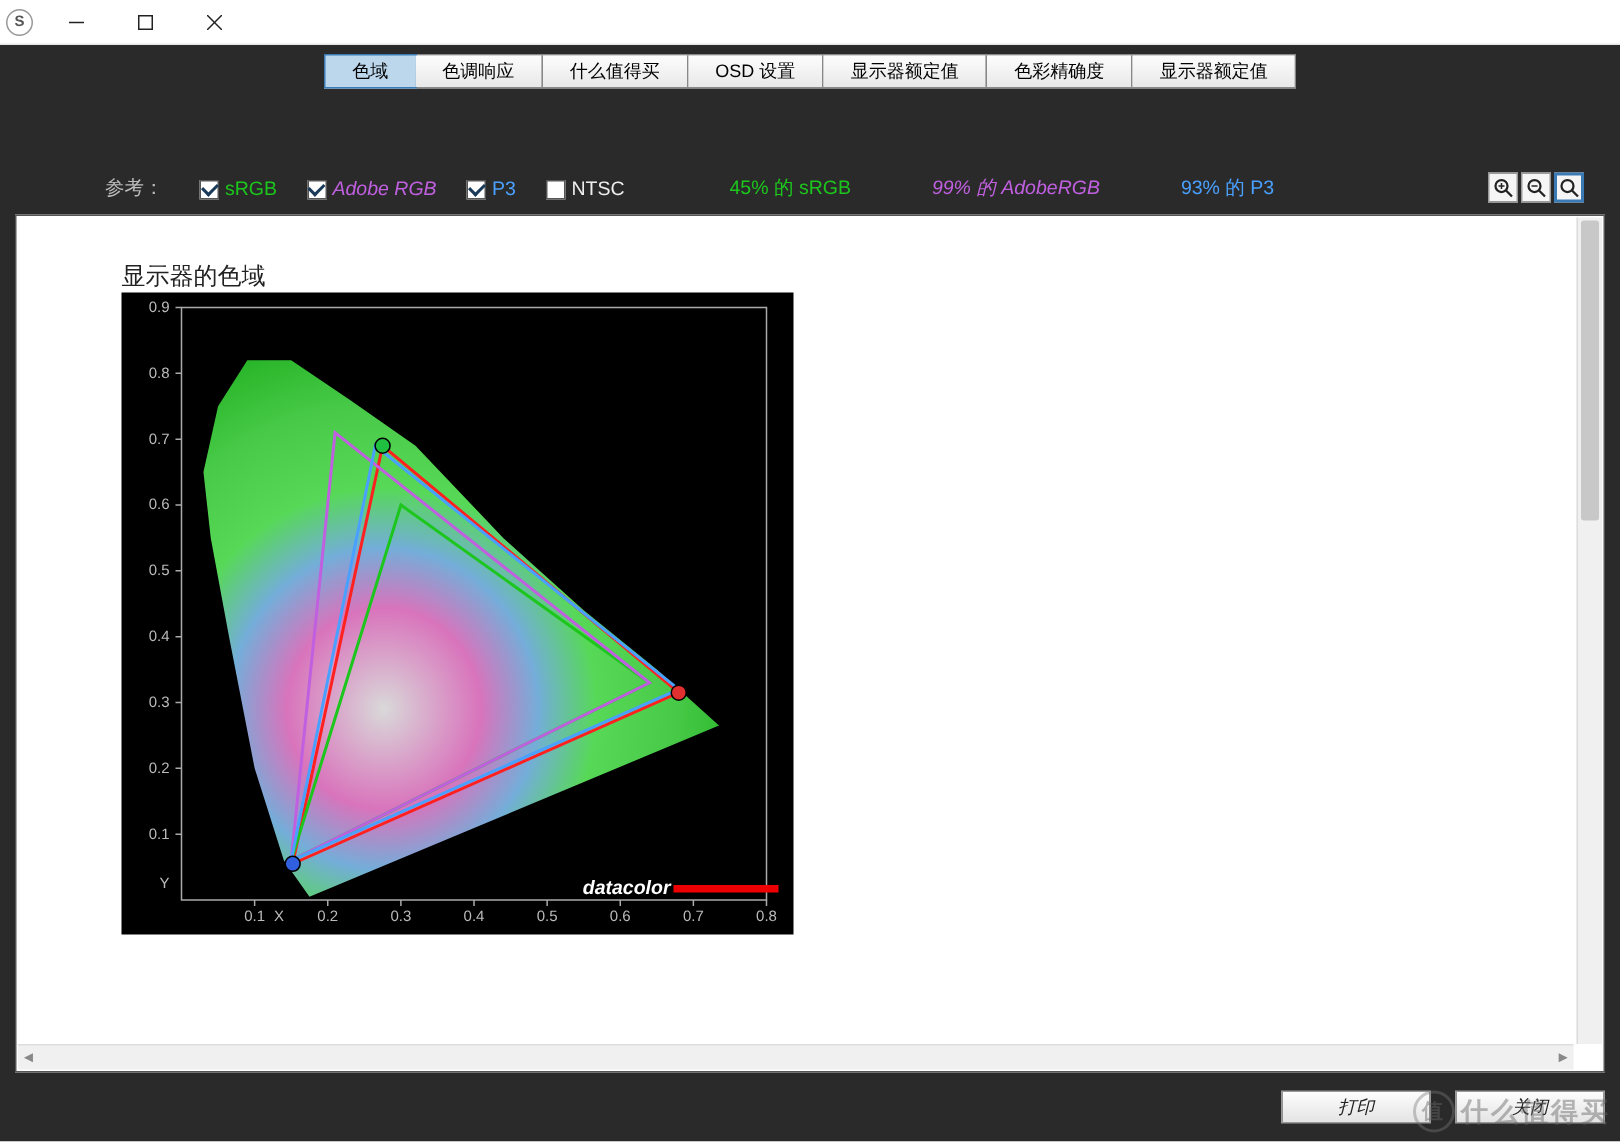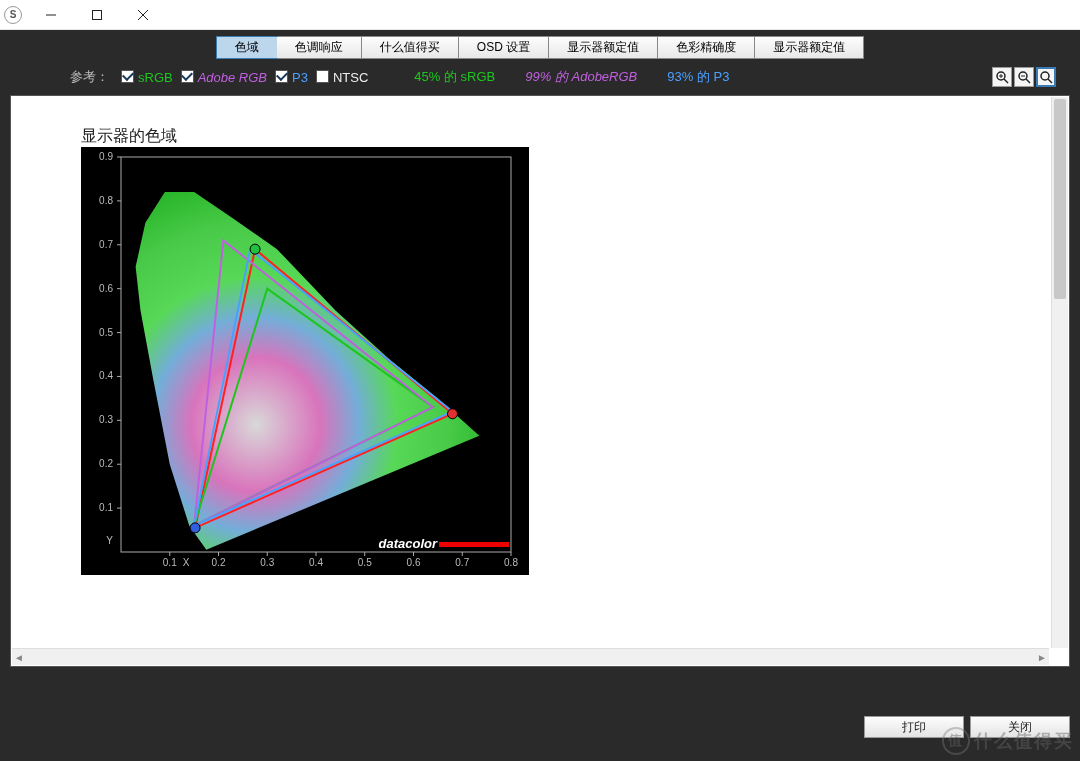--- a/index.html
+++ b/index.html
@@ -9,44 +9,44 @@
 .titlebar .title { font-size: 12px; color: #333; flex: 1; }
 .titlebar .winbtns { display: flex; }
 .titlebar .winbtn { width: 46px; height: 30px; display: flex; align-items: center; justify-content: center; color: #222; }
 .titlebar .winbtn svg { width: 10px; height: 10px; }
 .app-body { background: #2a2a2a; height: 731px; padding: 6px 10px 10px 10px; position: relative; }
 .tabs-row { display: flex; justify-content: center; }
 .tabs { display: flex; background: #ccc; border: 1px solid #888; }
 .tab { padding: 2px 18px; font-size: 12px; color: #000; border-right: 1px solid #888; background: linear-gradient(#fdfdfd,#e8e8e8); cursor: default; }
 .tab:last-child { border-right: none; text-align: center; }
 .tab.active { background: #bcd6ec; border: 1px solid #3a7ab5; margin: -1px; }
-.ref-row { display: flex; align-items: center; padding: 8px 10px 8px 60px; color: #ddd; gap: 8px; font-size: 13px; }
+.ref-row { display: flex; align-items: center; padding: 8px 10px 8px 60px; color: #ddd; gap: 20px; font-size: 13px; margin-top: 48px; }
 .ref-label { color: #bbb; margin-right: 4px; }
 .chk { width: 13px; height: 13px; background: #fff; border: 1px solid #555; display: inline-flex; align-items: center; justify-content: center; }
 .chk.checked::after { content: ""; width: 8px; height: 5px; border-left: 2px solid #1a3a5a; border-bottom: 2px solid #1a3a5a; transform: rotate(-45deg) translate(1px,-1px); }
-.ref-item { display: flex; align-items: flex-start; gap: 4px; }
+.ref-item { display: flex; align-items: flex-end; gap: 4px; }
 .srgb-c { color: #1cc61c; }
 .argb-c { color: #c060e0; font-style: italic; }
 .p3-c { color: #4aa0ff; }
 .ntsc-c { color: #eee; }
 .spacer { flex: 1; }
 .zoom-btns { display: flex; gap: 2px; margin-right: 4px; }
 .zbtn { width: 20px; height: 20px; background: #f5f5f5; border: 1px solid #999; display: flex; align-items: center; justify-content: center; }
 .zbtn.active { border: 2px solid #3a7ab5; }
 .content-panel { background: #fff; border: 1px solid #555; height: 572px; position: relative; overflow: hidden; }
 .content-inner { padding: 30px 0 0 70px; height: 554px; overflow: auto; }
 .chart-title { font-size: 16px; color: #222; }
 .chart-box { width: 448px; height: 428px; background: #000; position: relative; }
-.brand { position: absolute; right: 20px; bottom: 24px; color: #fff; font-size: 13px; font-weight: bold; font-style: italic; }
+.brand { position: absolute; right: 10px; bottom: 24px; color: #fff; font-size: 13px; font-weight: bold; font-style: italic; }
 .brand::after { content: ""; display: inline-block; width: 70px; height: 5px; background: #e00; margin-left: 2px; vertical-align: 1px; }
 .hscroll { position: absolute; left: 1px; right: 20px; bottom: 1px; height: 17px; background: #f0f0f0; border-top: 1px solid #ddd; display: flex; align-items: center; justify-content: space-between; padding: 0 2px; }
 .hscroll .arr { color: #888; font-size: 10px; }
 .vscroll { position: absolute; top: 1px; right: 1px; bottom: 18px; width: 17px; background: #f0f0f0; border-left: 1px solid #ddd; }
 .vscroll .thumb { position: absolute; top: 2px; left: 2px; right: 2px; height: 200px; background: #c8c8c8; border-radius: 2px; }
-.footer-row { position: absolute; right: 10px; bottom: 23px; display: flex; gap: 6px; }
+.footer-row { position: absolute; right: 10px; bottom: 12px; display: flex; gap: 16px; font-style: italic; }
 .fbtn { width: 100px; height: 22px; background: linear-gradient(#fdfdfd,#e4e4e4); border: 1px solid #999; display: flex; align-items: center; justify-content: center; font-size: 12px; color: #222; }
 .watermark { position: absolute; right: 6px; bottom: 6px; color: rgba(100,100,100,0.45); font-size: 18px; font-weight: bold; letter-spacing: 2px; pointer-events: none; display: flex; align-items: center; gap: 4px; }
 .watermark .wlogo { width: 28px; height: 28px; border: 2px solid rgba(120,120,120,0.4); border-radius: 50%; display: flex; align-items: center; justify-content: center; font-size: 14px; }
 </style>
 </head>
 <body>
 
 <div class="titlebar">
   <div class="app-icon">S</div>
   <div class="winbtns">

